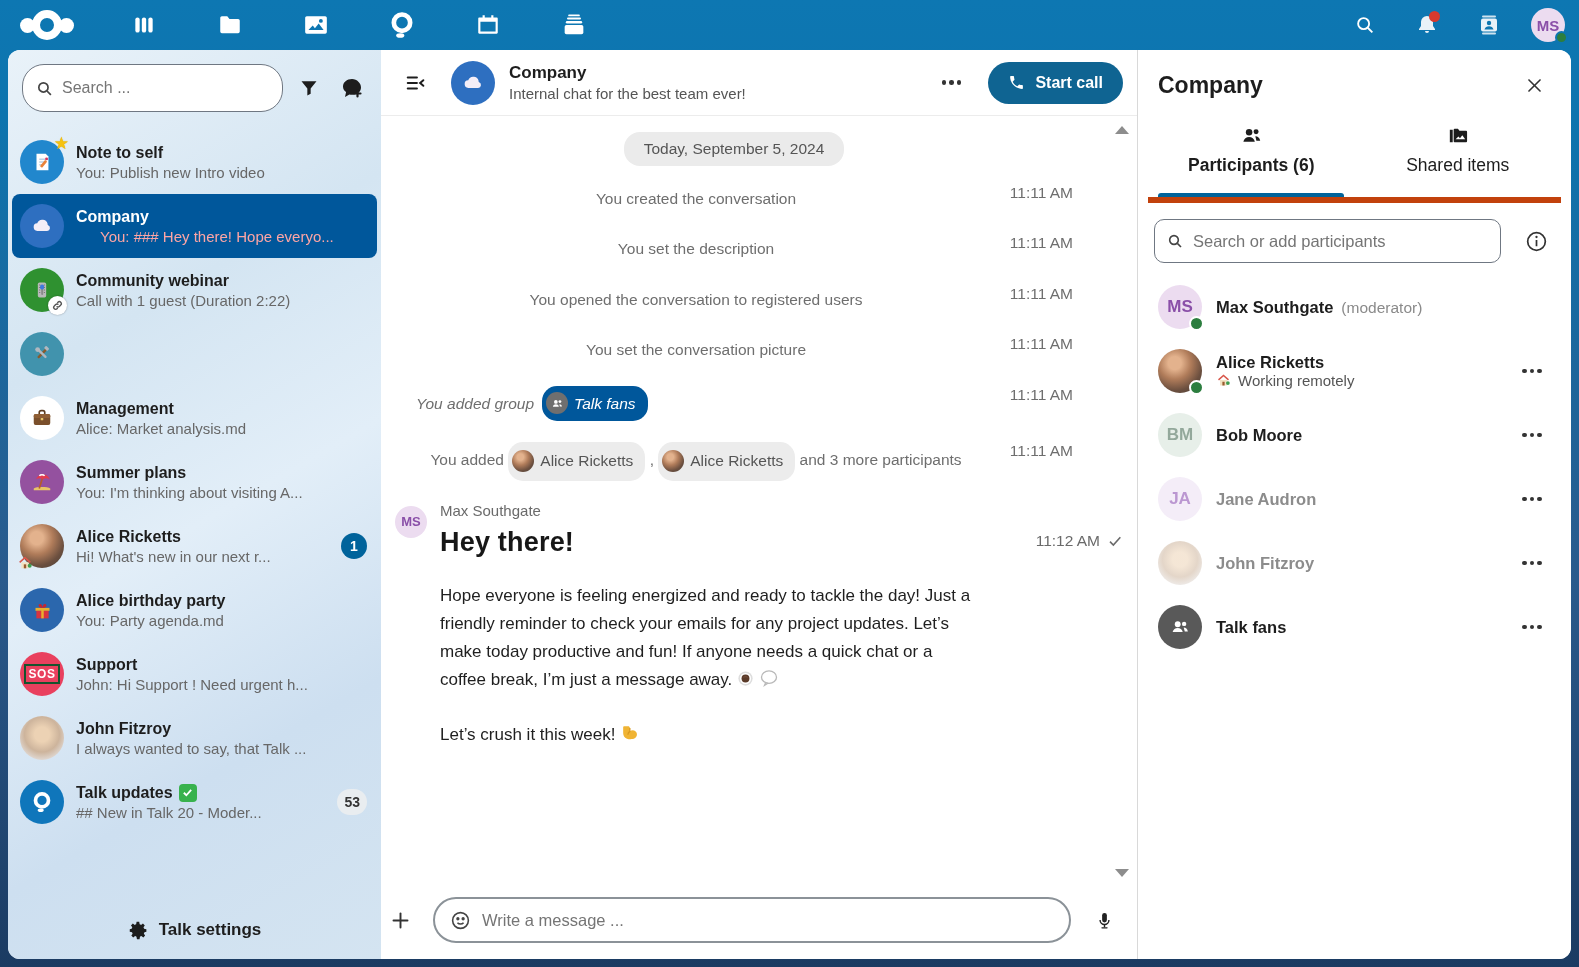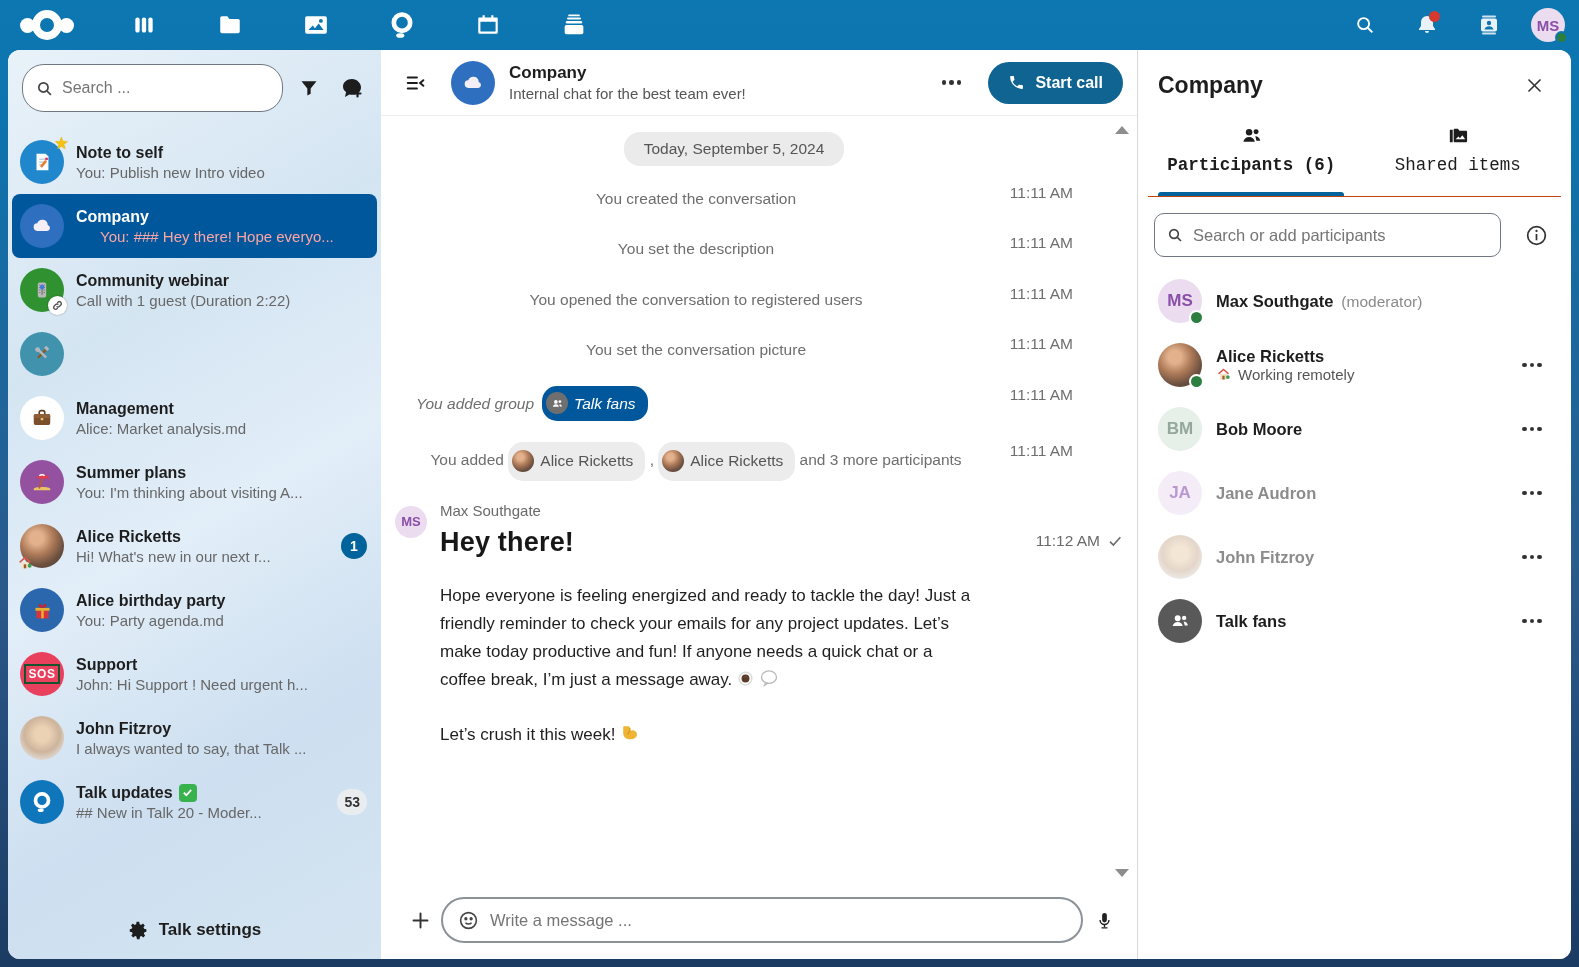--- a/index.html
+++ b/index.html
@@ -78,28 +78,28 @@
   .chip.blue .cav { background:#6f6f6f; }
   .msg { display:flex; gap:13px; margin-top:14px; position:relative; }
   .msg-av { width:32px; height:32px; border-radius:50%; background:#ecdcf0; color:#8a4fa8; font-size:13px; font-weight:700;
     display:flex; align-items:center; justify-content:center; flex:none; margin-top:4px; }
   .msg-author { font-size:15px; color:#6a6a6a; }
   .msg-h3 { font-size:27px; font-weight:800; color:#171717; margin:8px 0 24px 0; letter-spacing:.2px; }
   .msg-time { position:absolute; right:-50px; top:30px; font-size:15.5px; color:#6a6a6a; display:flex; align-items:center; gap:7px; }
   .msg-body { font-size:17px; color:#1f1f1f; line-height:1.65; max-width:540px; }
   .msg-body .para2 { margin-top:27px; }
   .emoji { display:inline-block; vertical-align:-3px; margin-left:4px; }
-  .composer { flex:none; display:flex; align-items:center; gap:2px; padding:10px 14px 16px 20px; }
+  .composer { flex:none; display:flex; align-items:center; gap:14px; padding:10px 14px 16px 0; }
   .write-pill { flex:1; height:46px; border:2px solid #8b9298; border-radius:24px; display:flex; align-items:center; gap:11px; padding:0 15px; }
   .write-pill input { flex:1; border:none; outline:none; font-size:16.5px; color:#555; font-family:inherit; background:transparent; }
   
   .panel { width:434px; flex:none; background:#fff; border-left:1px solid #d9d9d9; display:flex; flex-direction:column; padding:0 10px; }
   .panel-head { height:62px; display:flex; align-items:center; justify-content:space-between; padding:8px 8px 0 10px; }
   .panel-title { font-size:23px; font-weight:700; color:#1d1d1d; }
-  .tabs { display:flex; border-bottom:1px solid #c2410c; margin-top:4px;font-family:Liberation Mono, monospace; }
+  .tabs { display:flex; border-bottom:6px solid #c2410c; margin-top:4px; }
   .tab { flex:1; display:flex; flex-direction:column; align-items:center; gap:8px; padding-top:8px; cursor:pointer; }
   .tab .lbl { font-size:17.5px; color:#1d1d1d; }
   .tab.active .lbl { font-weight:700; }
   .tab .bar { height:4px; width:90%; border-radius:3px 3px 0 0; background:transparent; margin-top:9px; }
   .tab.active .bar { background:#00639b; }
   .psearch-row { display:flex; align-items:center; gap:16px; margin:16px 6px 6px 6px; }
   .psearch { flex:1; height:44px; border:1.5px solid #6f7782; border-radius:10px; display:flex; align-items:center; gap:10px; padding:0 12px; background:#fff; }
   .psearch input { flex:1; border:none; outline:none; font-size:16.5px; color:#555; font-family:inherit; }
   .plist { flex:1; overflow:hidden; padding:6px 2px; }
   .prow { height:64px; display:flex; align-items:center; gap:14px; padding:0 8px; border-radius:8px; cursor:pointer; }

